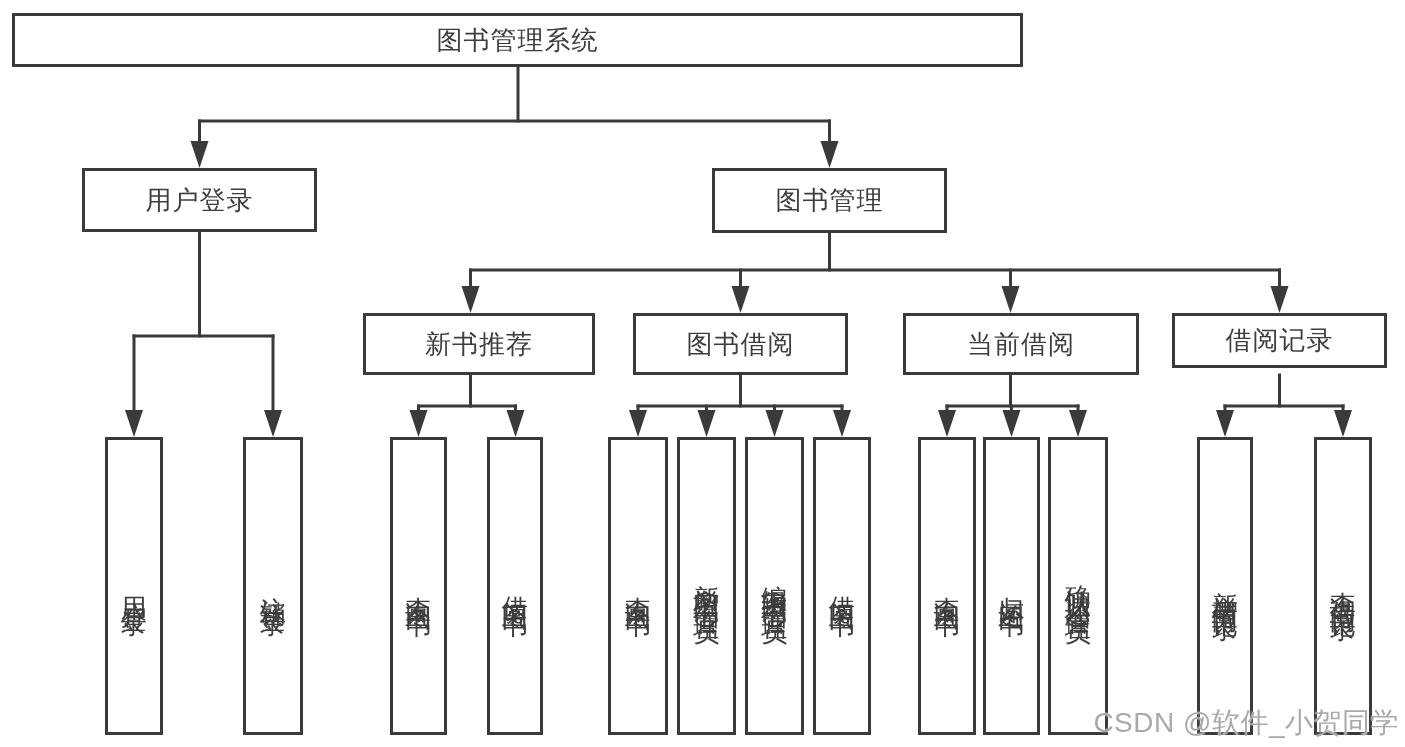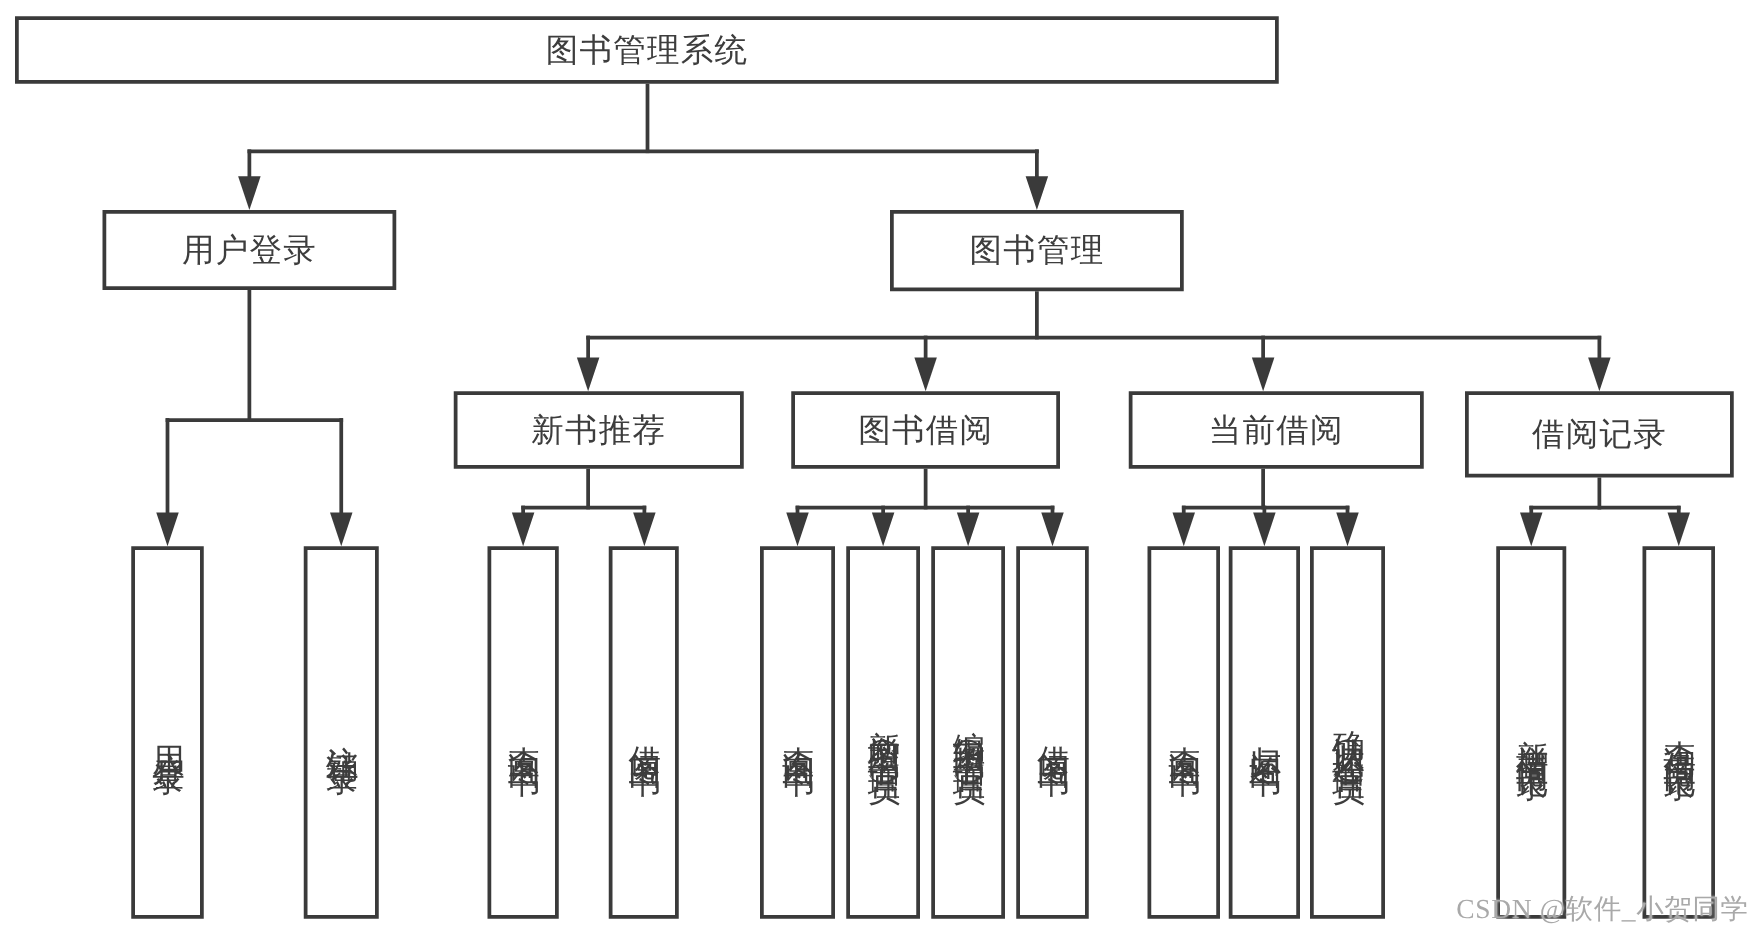--- a/index.html
+++ b/index.html
@@ -1,20 +1,20 @@
 <!DOCTYPE html>
 <html><head>
 <meta charset="utf-8">
 <style>
   html,body{margin:0;padding:0;background:#ffffff;}
   .stage{
     position:relative;
     width:1405px;height:747px;
     background:#ffffff;
-    font-family:Liberation Serif, serif;
+    font-family:Liberation Sans, sans-serif;
     overflow:hidden;
   }
   .wires{position:absolute;left:0;top:0;width:1405px;height:747px;}
   .node{
     position:absolute;
     box-sizing:border-box;
     background:#ffffff;
     border:3px solid #3a3a3a;
     display:flex;align-items:center;justify-content:center;
   }
@@ -27,21 +27,21 @@
   .node.v .lbl{
     writing-mode:vertical-rl;
     text-orientation:mixed;
     font-size:26px;
     letter-spacing:5px;
     line-height:1.1;
   }
   .watermark{
     position:absolute;
     right:6px;bottom:5px;
-    font-size:22px;
+    font-size:28px;
     color:#a9a9a9;
     letter-spacing:0.5px;
     text-shadow:0 0 2px #ffffff;
     white-space:nowrap;
   }
 </style>
 </head>
 <body>
 
 <div class="stage">
@@ -124,21 +124,21 @@
 
   <div class="node" style="left:363px;top:313px;width:232px;height:62px">
     <span class="lbl">新书推荐</span>
   </div>
   <div class="node" style="left:633px;top:313px;width:215px;height:62px">
     <span class="lbl">图书借阅</span>
   </div>
   <div class="node" style="left:903px;top:313px;width:236px;height:62px">
     <span class="lbl">当前借阅</span>
   </div>
-  <div class="node" style="left:1172px;top:313px;width:215px;height:69px">
+  <div class="node" style="left:1172px;top:313px;width:215px;height:55px">
     <span class="lbl">借阅记录</span>
   </div>
 
   <div class="node v" style="left:105px;top:437px;width:58px;height:298px">
     <span class="lbl">用户登录</span>
   </div>
   <div class="node v" style="left:243px;top:437px;width:60px;height:298px">
     <span class="lbl">注销登录</span>
   </div>
 

